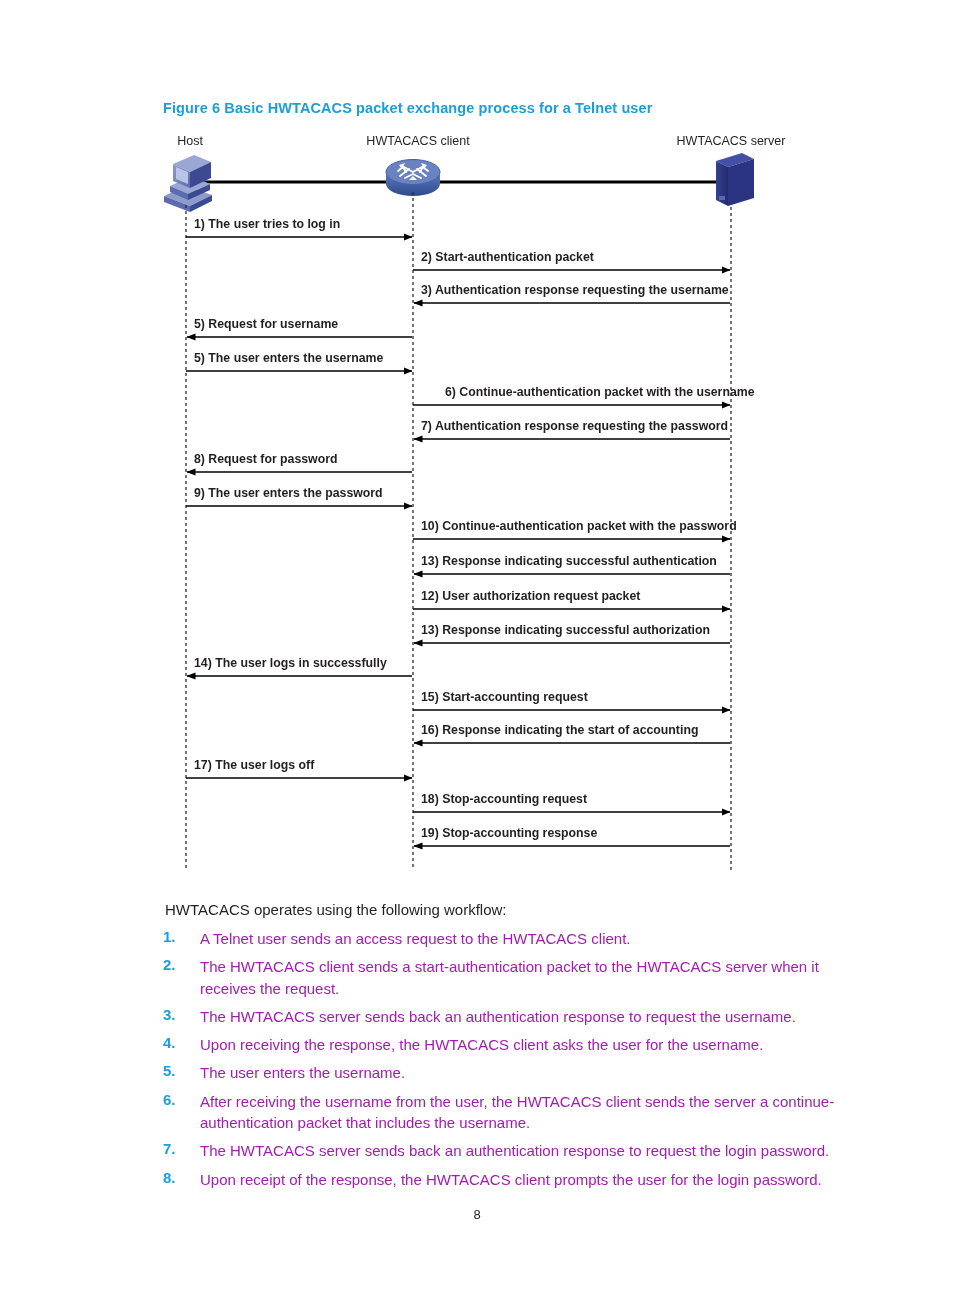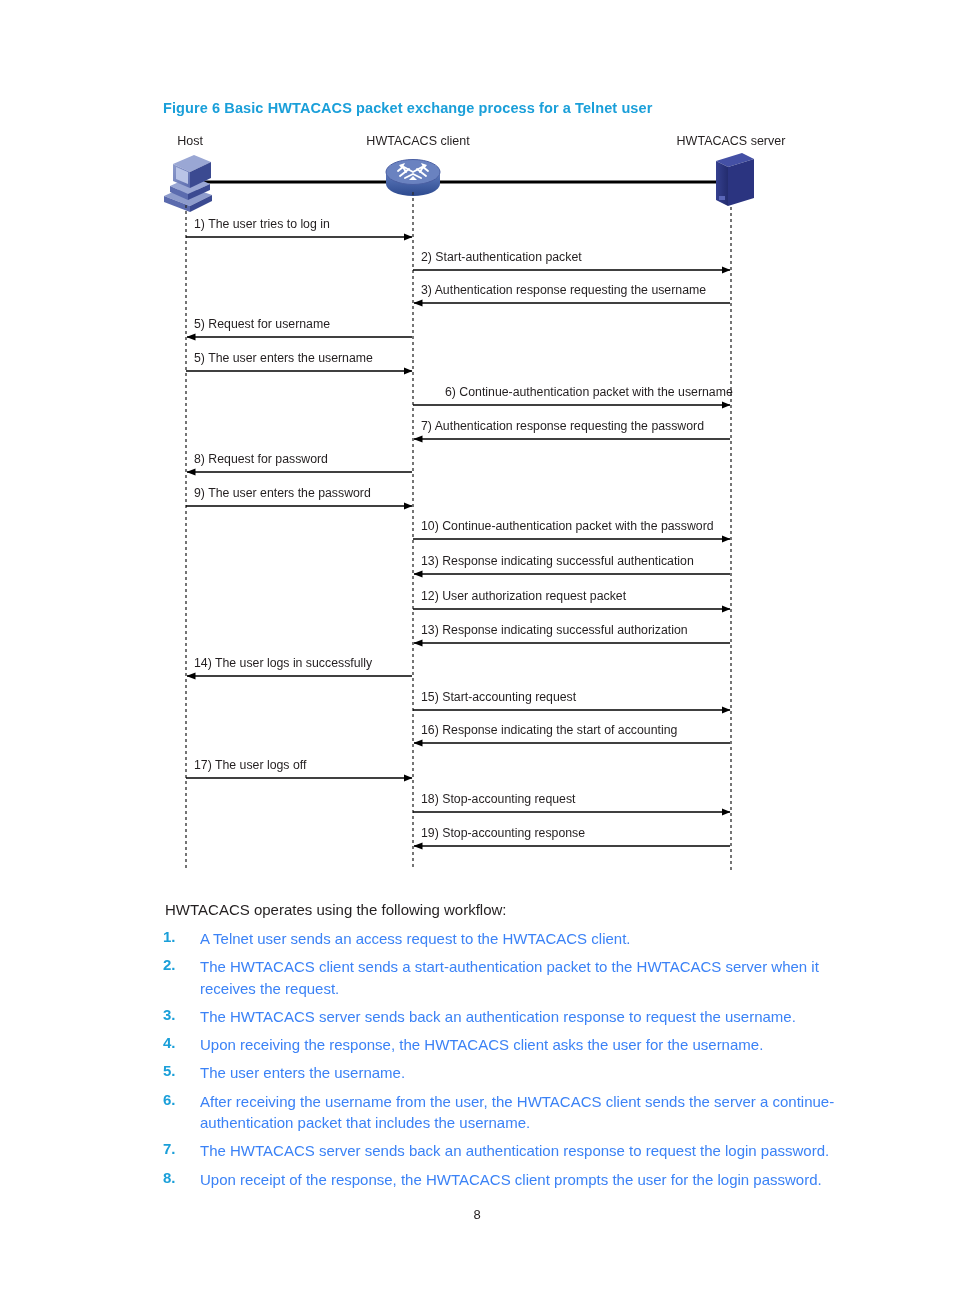--- a/index.html
+++ b/index.html
@@ -44,20 +44,21 @@
     color: #231f20;
     white-space: nowrap;
     transform: translateX(-50%);
   }
 
   .msg-label {
     position: absolute;
     font-size: 12.3px;
     color: #231f20;
     white-space: nowrap;
+    font-weight: bold;
   }
 
   
   .intro {
     position: absolute;
     left: 165px;
     top: 901px;
     font-size: 15px;
     color: #231f20;
   }
@@ -75,21 +76,21 @@
   .step-num {
     flex: 0 0 37px;
     font-size: 15px;
     font-weight: bold;
     color: #1a9fd9;
   }
   .step-text {
     flex: 1 1 auto;
     font-size: 15px;
     line-height: 1.42;
-    color: #3b82f6;
+    color: #a21caf;
   }
 
   .page-num {
     position: absolute;
     left: 0;
     top: 1207px;
     width: 954px;
     text-align: center;
     font-size: 13px;
     color: #231f20;

